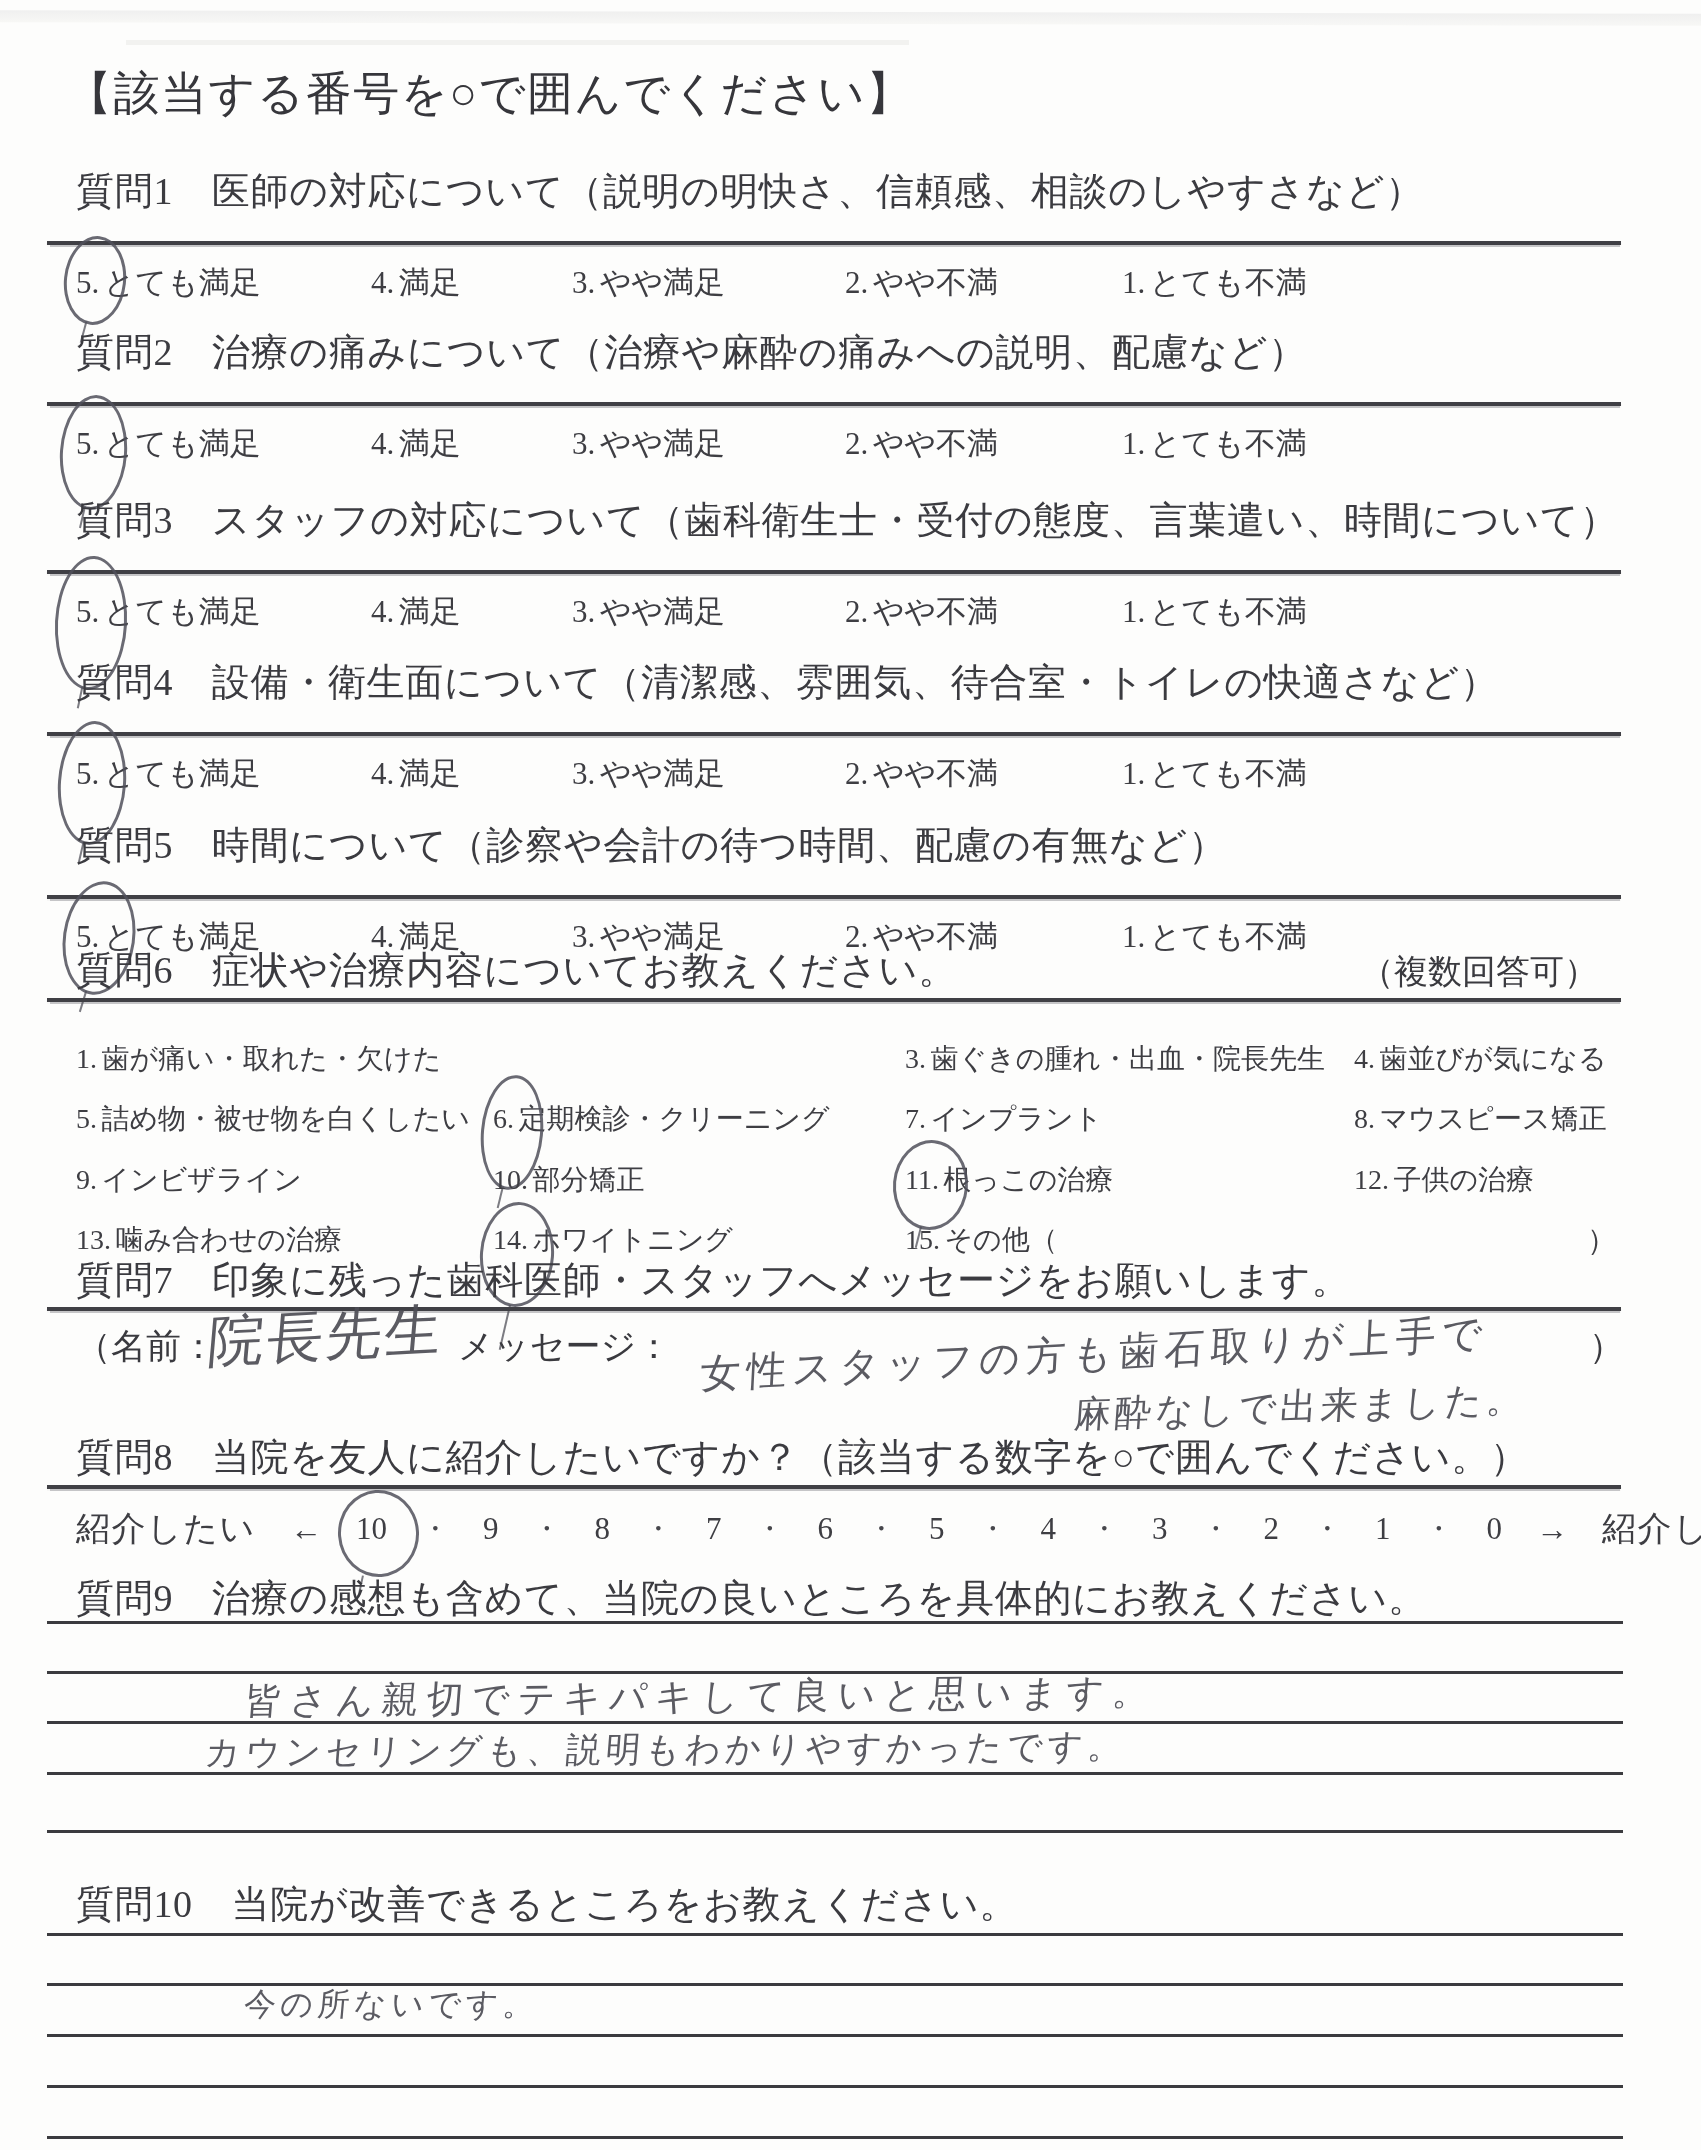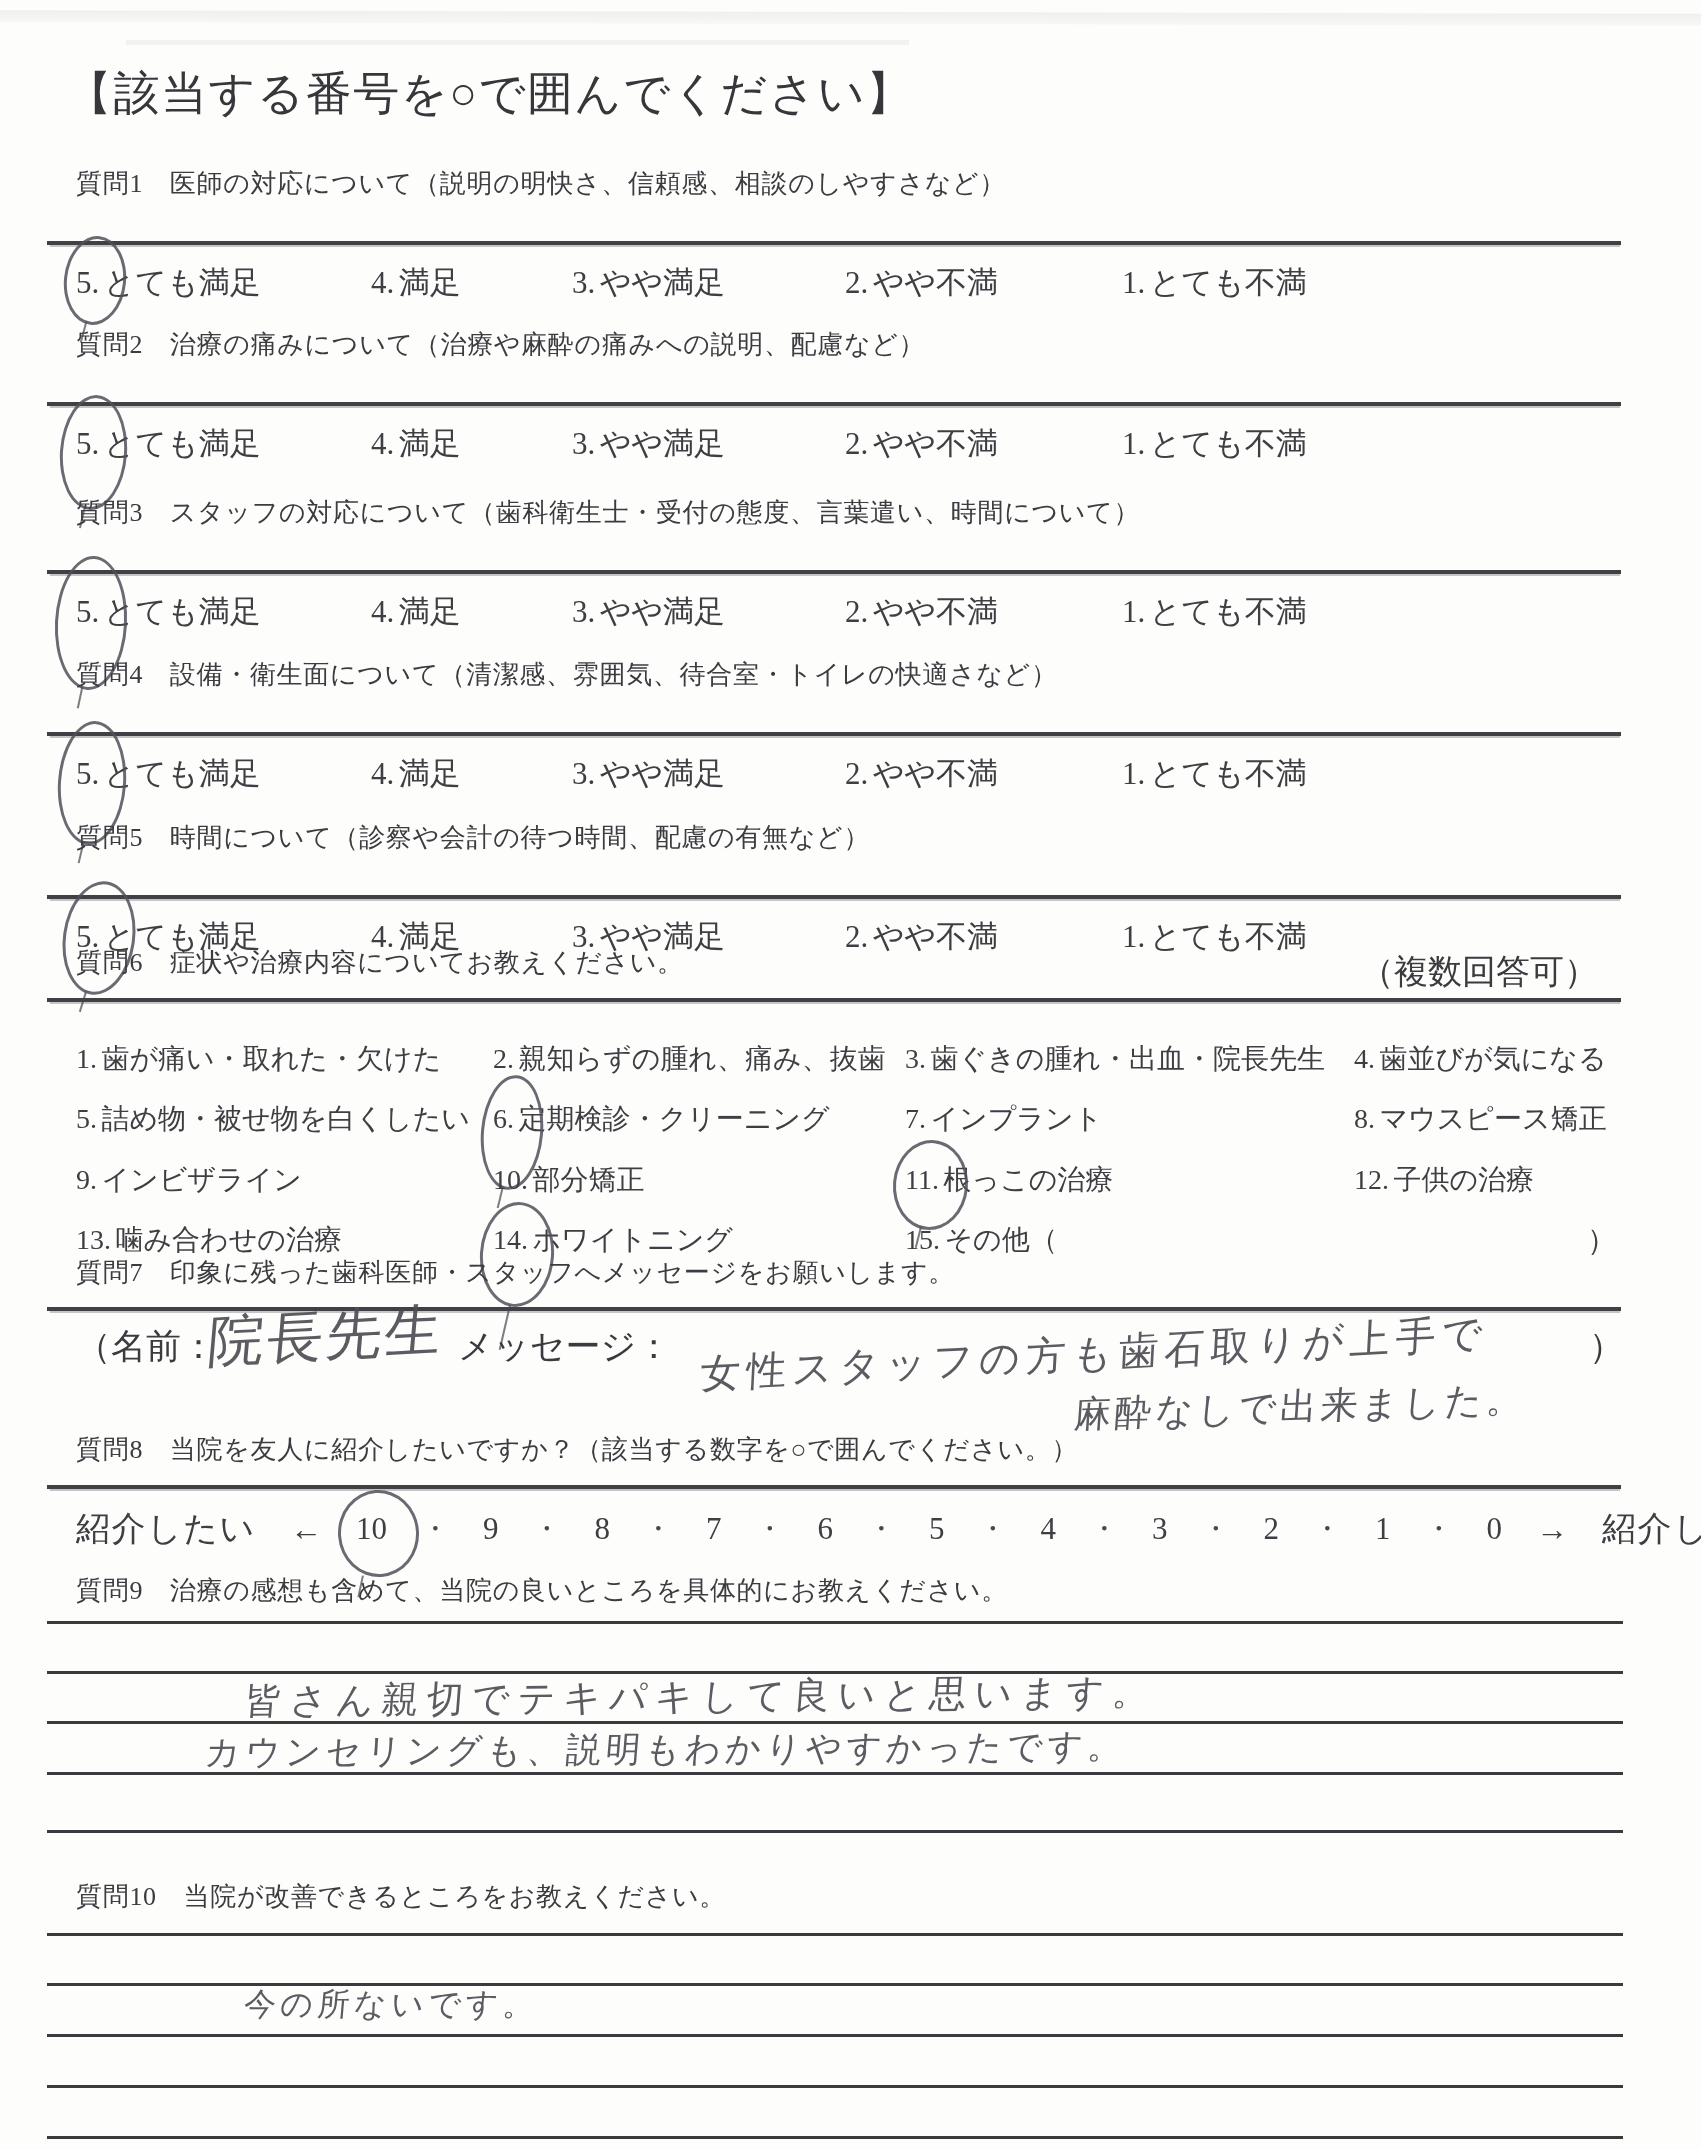--- a/index.html
+++ b/index.html
@@ -9,21 +9,21 @@
     font-family:"Liberation Serif","DejaVu Serif",serif;color:#3a3a3f;
   }
   .artifact-band{position:absolute;left:0;top:11.8px;width:1701px;height:11.8px;
     background:linear-gradient(to bottom,#ececec,#f6f6f4);opacity:.8;transform:rotate(.12deg);}
   .artifact-band2{position:absolute;left:126px;top:40px;width:783px;height:5.2px;background:#f2f2f0;}
 
   .title{position:absolute;left:66px;top:63px;font-size:46px;font-weight:500;
     letter-spacing:1.5px;white-space:nowrap;color:#36363b;}
 
   .sec{position:absolute;left:0;width:1701px;}
-  .q-heading{position:absolute;left:76px;top:0;font-size:26px;white-space:nowrap;
+  .q-heading{position:absolute;left:76px;top:0;font-size:38px;white-space:nowrap;
     letter-spacing:0.7px;color:#3b3b40;}
   .rule{position:absolute;left:47px;width:1574px;height:3.7px;background:#404045;
     box-shadow:0 1.5px 0.7px rgba(70,70,75,.30);}
   .ans-line{position:absolute;left:47px;width:1576px;height:3px;background:#3b3b3f;}
 
   .opts{position:absolute;left:0;top:96px;width:1435px;height:59px;}
   .opt{position:absolute;top:0;font-size:31px;white-space:nowrap;color:#3e3e43;}
   .o0{left:76px}.o1{left:371px}.o2{left:572px}.o3{left:845px}.o4{left:1122px}
   .onum{position:relative;display:inline-block;margin-right:4.4px;}
 
@@ -149,21 +149,20 @@
       <span class="opt o4"><span class="onum">1.</span><span>とても不満</span></span>
     </div>
   </div>
 
   <div class="sec" style="top:945px">
     <div class="q-heading">質問6　症状や治療内容についてお教えください。</div>
     <div class="q6-note">（複数回答可）</div>
     <div class="rule" style="top:53px"></div>
     <div class="q6items">
       <span class="q6item c0 r0"><span class="onum">1.</span><span>歯が痛い・取れた・欠けた</span></span>
-      <span class="q6item c1 r0"><span class="onum">2.</span><span>親知らずの腫れ、痛み、抜歯</span></span>
       <span class="q6item c2 r0"><span class="onum">3.</span><span>歯ぐきの腫れ・出血・院長先生</span></span>
       <span class="q6item c3 r0"><span class="onum">4.</span><span>歯並びが気になる</span></span>
 
       <span class="q6item c0 r1"><span class="onum">5.</span><span>詰め物・被せ物を白くしたい</span></span>
       <span class="q6item c1 r1"><span class="onum"><span class="circ hc-q6-6"></span><span>6.</span></span><span>定期検診・クリーニング</span></span>
       <span class="q6item c2 r1"><span class="onum">7.</span><span>インプラント</span></span>
       <span class="q6item c3 r1"><span class="onum">8.</span><span>マウスピース矯正</span></span>
 
       <span class="q6item c0 r2"><span class="onum">9.</span><span>インビザライン</span></span>
       <span class="q6item c1 r2"><span class="onum">10.</span><span>部分矯正</span></span>

